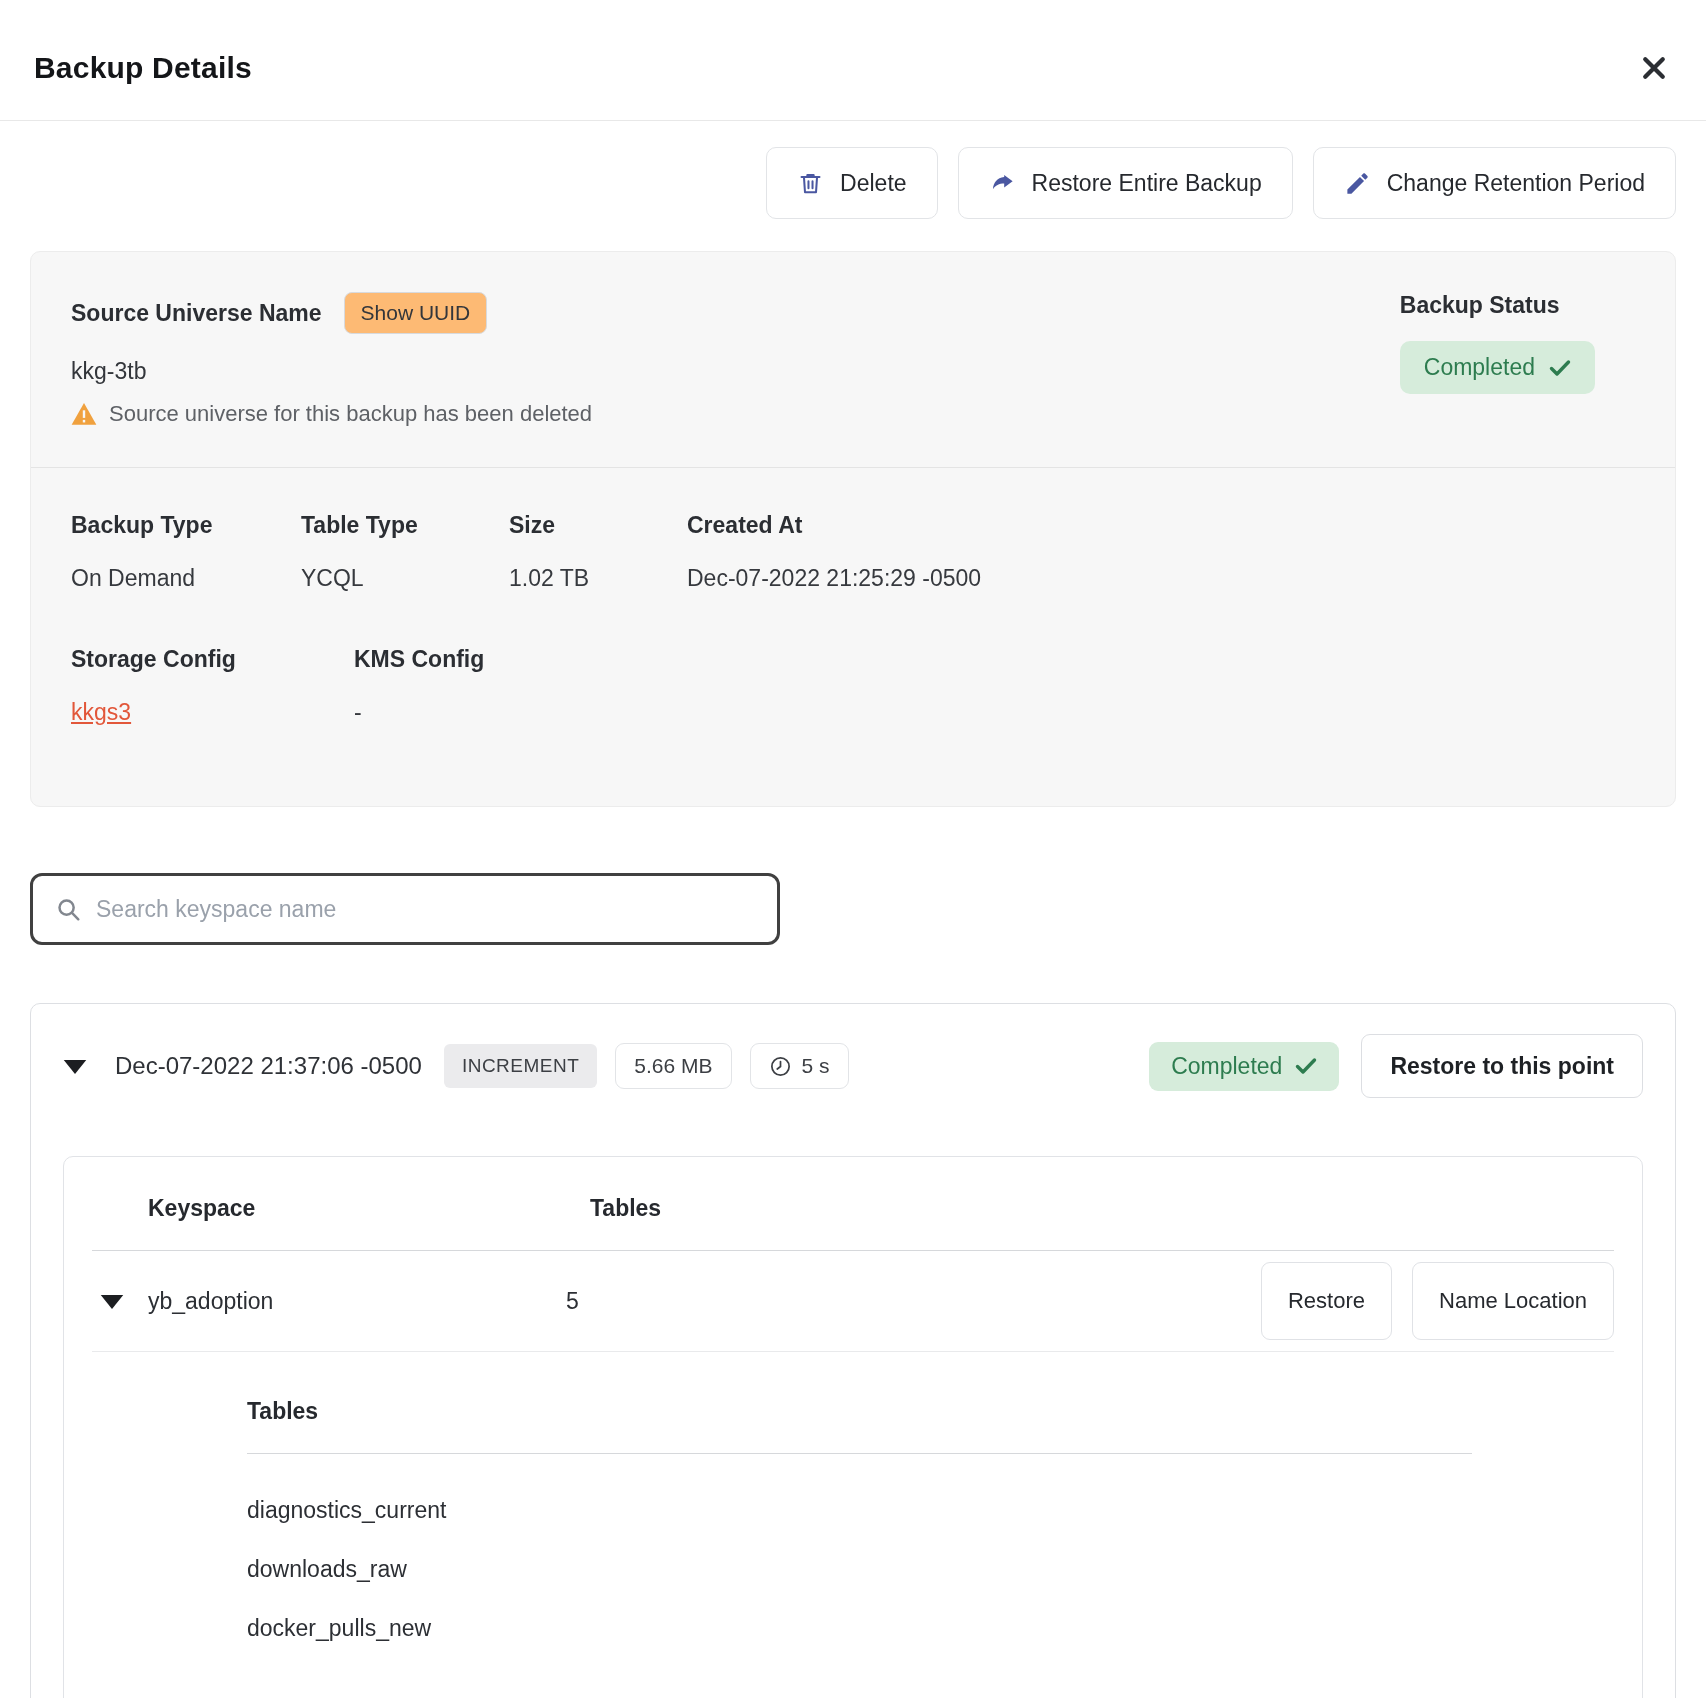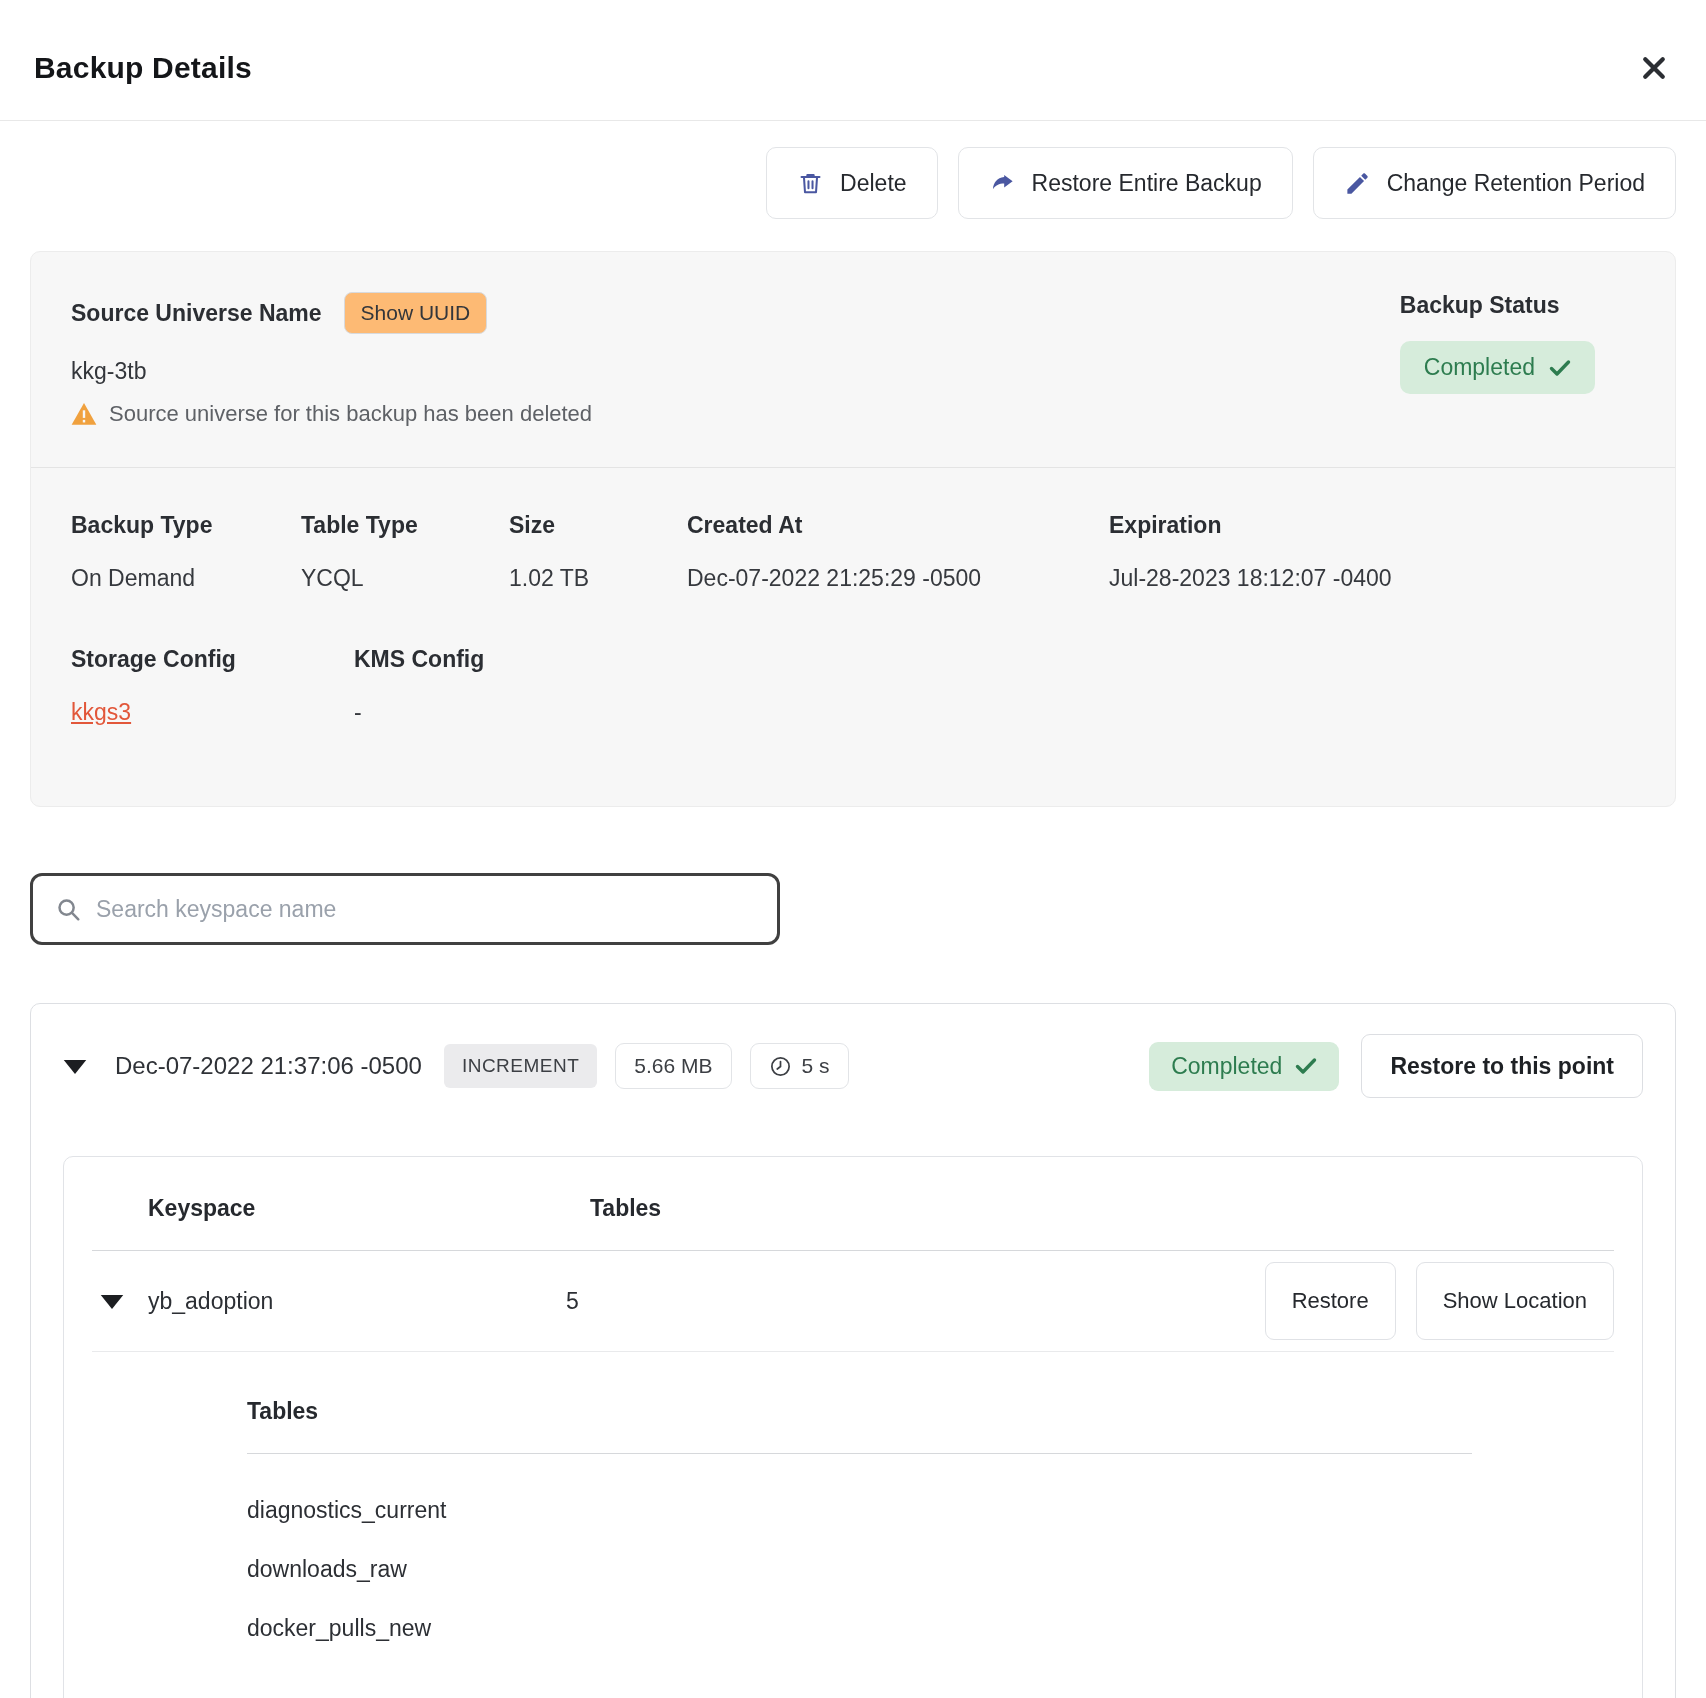--- a/index.html
+++ b/index.html
@@ -234,24 +234,20 @@
         <div class="fval">YCQL</div>
       </div>
       <div class="f3">
         <div class="lbl">Size</div>
         <div class="fval">1.02 TB</div>
       </div>
       <div class="f4">
         <div class="lbl">Created At</div>
         <div class="fval">Dec-07-2022 21:25:29 -0500</div>
       </div>
-      <div class="f5">
-        <div class="lbl">Expiration</div>
-        <div class="fval">Jul-28-2023 18:12:07 -0400</div>
-      </div>
     </div>
 
     <div class="cfg-row">
       <div class="c1">
         <div class="lbl">Storage Config</div>
         <div class="fval"><a class="cfg-link">kkgs3</a></div>
       </div>
       <div class="c2">
         <div class="lbl">KMS Config</div>
         <div class="fval">-</div>
@@ -307,21 +303,21 @@
       <div class="ks-row">
         <button class="caret-btn">
           <svg viewBox="0 0 12 8" fill="currentColor">
               <path d="M0 0.5h12L6 8z"></path>
             </svg>
         </button>
         <span class="ks-name">yb_adoption</span>
         <span class="ks-count">5</span>
         <span class="ks-actions">
           <button class="btn-sm">Restore</button>
-          <button class="btn-sm">Show Location</button>
+          <button class="btn-sm">Name Location</button>
         </span>
       </div>
       <hr class="ks-row-divider">
 
       <div class="tables-sub">
         <div class="tables-sub-inner">
           <div class="sub-h">Tables</div>
           <hr class="sub-divider">
           <ul class="tbl-list">
             <li>diagnostics_current</li>

